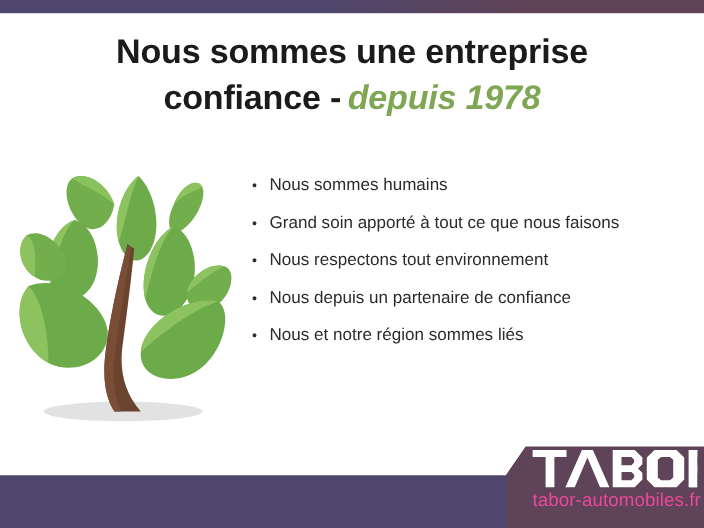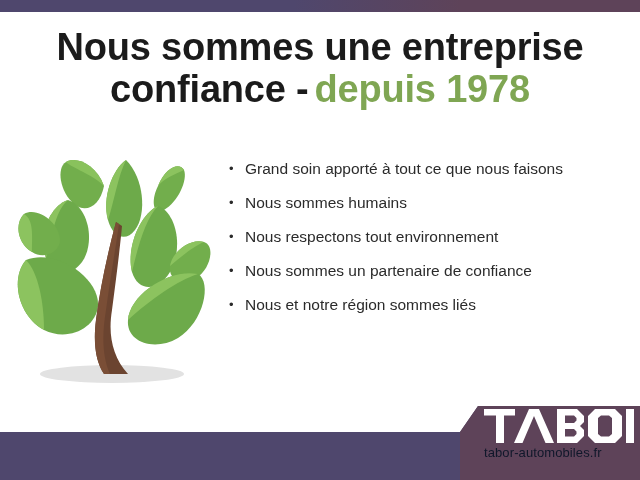--- a/index.html
+++ b/index.html
@@ -31,35 +31,36 @@
     background: linear-gradient(90deg, #4F476D 0%, #4F476D 46%, #5E4359 72%, #5E4359 100%);
   }
 
   
   #heading {
     position: absolute;
     left: 0;
     top: 26px;
     width: 640px;
     text-align: center;
-    font-size: 38px;
+    font-size: 31px;
     font-weight: bold;
     line-height: 42px;
     letter-spacing: -0.2px;
     color: #1b1b1b;
   }
   #heading .line {
     display: block;
     white-space: nowrap;
   }
   .accent-green {
     color: #7FA653;
   }
   .gap-before {
     margin-left: 6px;
+    font-style: italic;
   }
 
   
   #bullets {
     position: absolute;
     left: 228px;
     top: 152px;
     width: 400px;
     margin: 0;
     padding: 0;
@@ -119,23 +120,23 @@
     left: 0;
     top: 0;
     width: 150px;
     height: 36px;
   }
   #logo-url {
     position: absolute;
     left: 0;
     top: 37px;
     width: 150px;
-    text-align: left;
-    font-size: 13px;
-    color: #0f172a;
+    text-align: right;
+    font-size: 17px;
+    color: #ec4899;
     letter-spacing: 0.1px;
     white-space: nowrap;
   }
 </style>
 </head>
 <body>
 
 <div id="slide">
 
   <div id="top-bar"></div>
@@ -180,24 +181,24 @@
         <path d="M190 126 C162 120 122 146 120 172 C118 194 146 204 170 190 C196 174 204 134 190 126 Z" fill="#6DAA4A"></path>
         <path d="M190 126 C162 120 122 146 120 172 C142 152 170 132 190 126 Z" fill="#8CC35F"></path>
       </g>
 
       <path d="M108 74 C100 104 92 140 88 172 C85 196 88 214 96 226 L120 226 C104 208 100 186 104 162 C108 132 112 100 114 78 Z" fill="#6B4430"></path>
       <path d="M108 74 C100 104 92 140 88 172 C85 196 88 214 96 226 L102 226 C94 208 94 186 98 162 C102 132 108 98 111 76 Z" fill="#7A4E36"></path>
     </svg>
   </div>
 
   <ul id="bullets">
+    <li>Nous sommes humains</li>
     <li>Grand soin apporté à tout ce que nous faisons</li>
-    <li>Nous sommes humains</li>
     <li>Nous respectons tout environnement</li>
-    <li>Nous sommes un partenaire de confiance</li>
+    <li>Nous depuis un partenaire de confiance</li>
     <li>Nous et notre région sommes liés</li>
   </ul>
 
   <div id="footer">
     <svg id="footer-shape" viewBox="0 0 640 80" width="640" height="80" xmlns="http://www.w3.org/2000/svg">
       <path d="M0 32 L460 32 L478 6 L478 80 L0 80 Z" fill="#4F476D"></path>
       <path d="M460 32 L478 6 L640 6 L640 80 L460 80 Z" fill="#5E4359"></path>
     </svg>
 
     <div id="logo-block">

